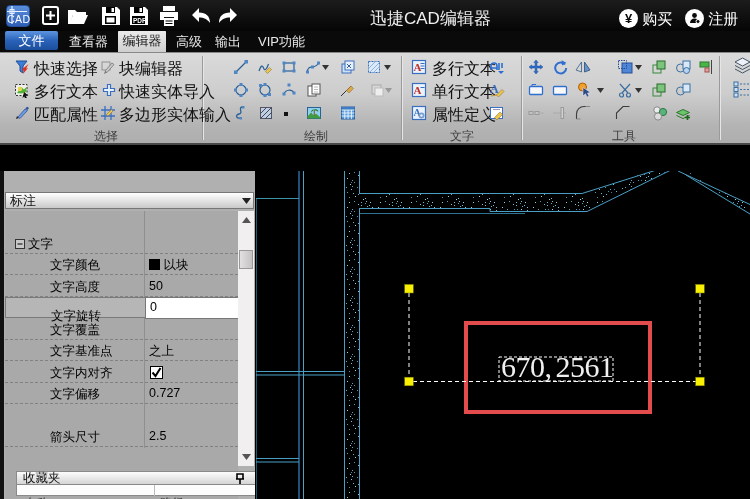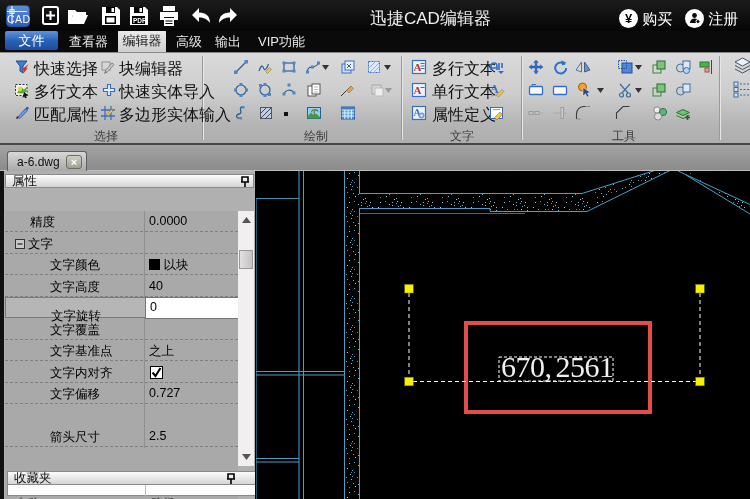--- a/index.html
+++ b/index.html
@@ -41,21 +41,21 @@
 #content { left:0; top:171px; width:750px; height:328px; background:#000; }
 #lpanel { left:0; top:0; width:255px; height:328px; background:#b0b0b0; border-left:4px solid #111; }
 .phead { left:1px; width:249px; height:14px; background:linear-gradient(#fcfcfc,#d5d5d5); border:1px solid #8a8a8a; font-size:12.5px; color:#111; line-height:13px; padding-left:6px; }
 #combo { left:1px; top:21px; width:249px; height:17px; background:linear-gradient(#ffffff,#c9c9c9); border:1px solid #777; font-size:13px; color:#111; line-height:15px; padding-left:4px; }
 #grid { left:1px; top:40px; width:233px; height:295px; background:#a9a9a9; }
 .grow { left:0; width:233px; height:21px; border-bottom:1px dashed #818181; font-size:12.5px; color:#000; }
 .gl { position:absolute; top:3px; }
 .gv { position:absolute; left:144px; top:3px; }
 #vdiv { left:139px; top:0px; width:1px; height:237px; background:#8f8f8f; }
 #sbar { left:234px; top:40px; width:16px; height:255px; background:#f1efef; }
-#fav { left:3px; top:300px; width:217px; }
+#fav { left:12px; top:300px; width:217px; }
 </style>
 </head>
 <body>
 <div id="app">
 
 <div id="menubar" class="abs">
   <div id="mfile" class="abs">文件</div>
   <div class="abs mi" style="left:69px">查看器</div>
   <div id="medit" class="abs">编辑器</div>
   <div class="abs mi" style="left:176px">高级</div>
@@ -406,54 +406,44 @@
           <path d="M7 3h10" stroke-dasharray="2 1.5" fill="none"></path>
           <rect x="1" y="6.5" width="4" height="4"></rect>
           <path d="M7 8.5h10" stroke-dasharray="2 1.5" fill="none"></path>
           <rect x="1" y="12" width="4" height="4"></rect>
           <path d="M7 14h10" stroke-dasharray="2 1.5" fill="none"></path>
         </g>
       </svg>
 </div>
 
 <div id="rdiv" class="abs"></div>
-<div id="tabbar" class="abs">
-  <div id="tab">
-        <span class="tname">a-6.dwg</span>
-        <span id="tabx">×</span>
-      </div>
-</div>
 
 <div id="content" class="abs">
   <div id="lpanel" class="abs">
-    <div class="abs phead" style="top:3px">属性
-      <svg class="abs" style="left:234px;top:1px" width="10" height="12" viewBox="0 0 10 12">
-            <path d="M2 1h6v5H2zM1 6h8M5 6v5" stroke="#000" stroke-width="1.6" fill="none"></path>
+    <div id="combo" class="abs">标注
+      <svg class="abs" style="left:236px;top:5px" width="9" height="6" viewBox="0 0 9 6">
+            <path d="M0 0h9L4.5 6z" fill="#222"></path>
           </svg>
     </div>
     <div id="grid" class="abs">
       <div id="vdiv" class="abs"></div>
-      <div class="abs grow" style="top:0px">
-            <span class="gl" style="left:25px">精度</span>
-            <span class="gv">0.0000</span>
-          </div>
       <div class="abs grow" style="top:22px">
             <span class="gl" style="left:23px">文字</span>
         <svg class="abs" style="left:10px;top:6px" width="10" height="10" viewBox="0 0 10 10">
               <rect x="0.5" y="0.5" width="9" height="9" fill="#c8c8c8" stroke="#333"></rect>
               <path d="M2.5 5h5" stroke="#000"></path>
             </svg>
       </div>
       <div class="abs grow" style="top:43px">
             <span class="gl" style="left:45px">文字颜色</span>
             <span class="gv"><span style="display:inline-block;width:11px;height:11px;background:#000;vertical-align:-1px"></span> 以块</span>
           </div>
       <div class="abs grow" style="top:65px">
             <span class="gl" style="left:45px">文字高度</span>
-            <span class="gv">40</span>
+            <span class="gv">50</span>
           </div>
       <div class="abs grow" style="top:86px;background:#b6b6b6;border:1px solid #7a7a7a;border-right:none">
         <span class="gl" style="left:45px;top:10px">文字旋转</span>
         <span class="abs" style="left:139px;top:-1px;width:94px;height:22px;background:#fff;border:1px solid #777;padding:2px 0 0 4px">0</span>
       </div>
       <div class="abs grow" style="top:108px">
             <span class="gl" style="left:45px">文字覆盖</span>
           </div>
       <div class="abs grow" style="top:129px">
             <span class="gl" style="left:45px">文字基准点</span>

